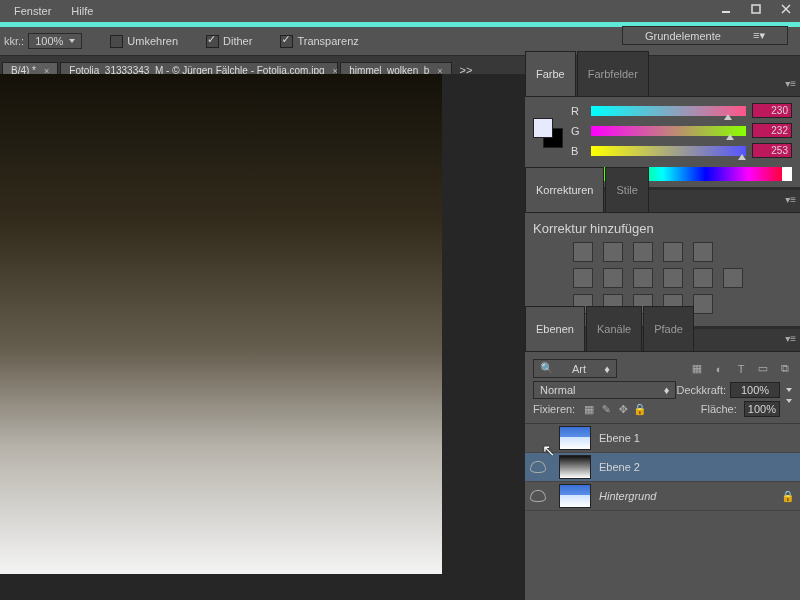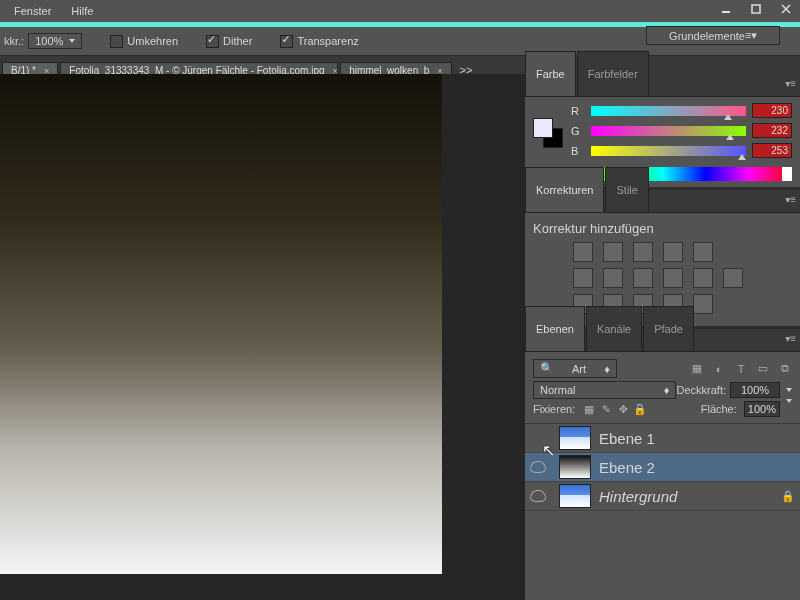--- a/index.html
+++ b/index.html
@@ -7,21 +7,21 @@
 .menubar .menu-item{padding:2px 10px;cursor:pointer}
 .window-controls{position:absolute;top:0;right:0;display:flex;height:18px}
 .win-btn{width:28px;height:18px;background:#535353;display:flex;align-items:center;justify-content:center;margin-left:2px;cursor:pointer}
 .optbar{height:28px;background:#535353;border-top:5px solid #5eead4;border-bottom:1px solid #2a2a2a;display:flex;align-items:center;padding:0 4px}
 .label{margin-right:4px;color:#ccc}
 .pct-box{background:#535353;border:1px solid #2a2a2a;padding:1px 6px;display:inline-flex;align-items:center}
 .dropdown-arrow{width:0;height:0;border-left:3px solid transparent;border-right:3px solid transparent;border-top:4px solid #ccc;margin-left:6px}
 .chk{width:11px;height:11px;border:1px solid #222;background:#4a4a4a;display:inline-block;margin-right:4px;vertical-align:middle;position:relative}
 .chk.checked::after{content:"✓";position:absolute;top:-3px;left:0;font-size:11px;color:#ddd}
 .opt-group{display:flex;align-items:flex-start;margin-left:28px}
-.workspace-sel{position:absolute;right:20px;top:26px;background:#535353;border:1px solid #2a2a2a;padding:2px 6px;display:flex;align-items:center;width:120px;justify-content:center}
+.workspace-sel{position:absolute;right:12px;top:26px;background:#535353;border:1px solid #2a2a2a;padding:2px 22px;display:flex;align-items:center;width:120px;justify-content:space-between}
 .tabbar{height:22px;background:#383838;border-bottom:1px solid #222;display:flex;align-items:flex-end;padding-left:2px}
 .doc-tab{background:#535353;border:1px solid #222;border-bottom:none;padding:2px 8px;display:flex;align-items:center;font-size:10px;color:#ddd;margin-right:2px;max-width:260px;overflow:hidden;white-space:nowrap}
 .doc-tab.active{background:#5e5e5e}
 .tab-close{margin-left:8px;font-size:9px;color:#bbb}
 .tab-overflow{padding:2px 6px;color:#ccc}
 .main{position:absolute;top:74px;left:0;right:0;bottom:0;display:flex}
 .canvas-area{flex:1;position:relative;background:#262626;overflow:hidden}
 .canvas{position:absolute;top:0;left:0;width:442px;height:500px;background:linear-gradient(to bottom,#141109 0%,#332c1d 30%,#655d4e 55%,#b8b4ac 75%,#f4f4f4 100%)}
 .rpanel{width:275px;min-width:275px;background:#535353;display:flex;flex-direction:column}
 .panel-head{height:22px;background:#383838;display:flex;align-items:flex-end;border-bottom:1px solid #222;position:relative}
@@ -34,41 +34,41 @@
 .swatch-fg{position:absolute;top:0;left:0;width:18px;height:18px;background:#e7e9fd;border:1px solid #222}
 .swatch-bg{position:absolute;bottom:0;right:0;width:18px;height:18px;background:#000;border:1px solid #222}
 .slider-col{flex:1}
 .slider-row{display:flex;align-items:center;margin-bottom:5px}
 .slider-label{width:14px;color:#ddd}
 .slider-track{flex:1;height:10px;position:relative;margin:0 6px}
 .track-r{background:linear-gradient(to right,#00ffff,#ff5588)}
 .track-g{background:linear-gradient(to right,#ff00ff,#88ff00)}
 .track-b{background:linear-gradient(to right,#ffff00,#5555ff)}
 .slider-handle{position:absolute;top:8px;width:0;height:0;border-left:4px solid transparent;border-right:4px solid transparent;border-bottom:6px solid #ccc}
-.slider-val{width:32px;background:#b91c1c;border:1px solid #222;padding:1px 3px;font-size:10px;text-align:right}
+.slider-val{width:32px;background:#be185d;border:1px solid #222;padding:1px 3px;font-size:10px;text-align:right}
 .spectrum{height:14px;margin:4px 0 0 0;background:linear-gradient(to right,#ff0000,#ffff00,#00ff00,#00ffff,#0000ff,#ff00ff,#ff0000);position:relative}
 .spectrum::before{content:"";position:absolute;left:0;top:0;width:10px;height:14px;background:#000}
 .spectrum::after{content:"";position:absolute;right:0;top:0;width:10px;height:14px;background:#fff}
 .adj-title{font-weight:normal;font-size:13px;margin:2px 0 6px 0}
 .icon-row{display:flex;gap:10px;margin-bottom:6px;padding-left:40px}
 .adj-icon{width:18px;height:18px;background:#666;display:inline-block;border:1px solid #333}
 .layer-controls{padding:4px 8px;border-bottom:1px solid #3a3a3a}
 .lc-row{display:flex;align-items:center;justify-content:space-between;margin:3px 0}
 .dd-box{background:#535353;border:1px solid #2a2a2a;padding:2px 6px;display:flex;align-items:center;justify-content:space-between}
 .small-btns{display:flex;gap:8px;margin-left:6px}
 .sb{width:14px;height:14px;display:inline-flex;align-items:center;justify-content:center;color:#aaa}
 .layers-list{flex:1;overflow:auto}
 .layer-row{display:flex;align-items:center;height:28px;border-bottom:1px solid #454545;background:#535353}
 .layer-row.selected{background:#4e6a86}
 .vis-col{width:26px;display:flex;align-items:center;justify-content:center}
 .eye{width:14px;height:10px;border:1px solid #aaa;border-radius:60% 60% 60% 60%/100% 100% 40% 40%;position:relative;display:inline-block}
 .thumb{width:30px;height:22px;border:1px solid #222;margin:0 8px;background:#888}
 .thumb-sky{background:linear-gradient(to bottom,#3b6fd4 0%,#5a8ee8 45%,#cfe3ff 46%,#ffffff 100%)}
 .thumb-grad{background:linear-gradient(to bottom,#111 0%,#fff 100%)}
-.layer-name{flex:1;font-size:15px}
+.layer-name{flex:1;font-size:11px}
 .layer-name.italic{font-style:italic}
 .lock-col{width:24px;text-align:center;color:#aaa}
 .sep{height:3px;background:#2d2d2d}
 .lc-label{color:#ccc;margin-right:4px}
 .lc-input{width:42px;background:#3a3a3a;border:1px solid #222;padding:1px 3px;text-align:center}
 .cursor-arrow{position:absolute;top:441px;left:542px;z-index:100;font-size:16px;color:#fff;text-shadow:0 0 2px #000;pointer-events:none}
 </style>
 </head>
 <body>
 
@@ -114,21 +114,21 @@
       <span>Transparenz</span>
     </span>
 </div>
 <div class="workspace-sel">
     <span>Grundelemente</span>
     <span>≡▾</span>
   </div>
 
 <div class="tabbar">
   <div class="doc-tab active">
-      <span>B/1) *</span>
+      <span>B/4) *</span>
       <span class="tab-close">×</span>
     </div>
   <div class="doc-tab">
       <span>Fotolia_31333343_M - © Jürgen Fälchle - Fotolia.com.jpg</span>
       <span class="tab-close">×</span>
     </div>
   <div class="doc-tab">
       <span>himmel_wolken_b</span>
       <span class="tab-close">×</span>
     </div>

